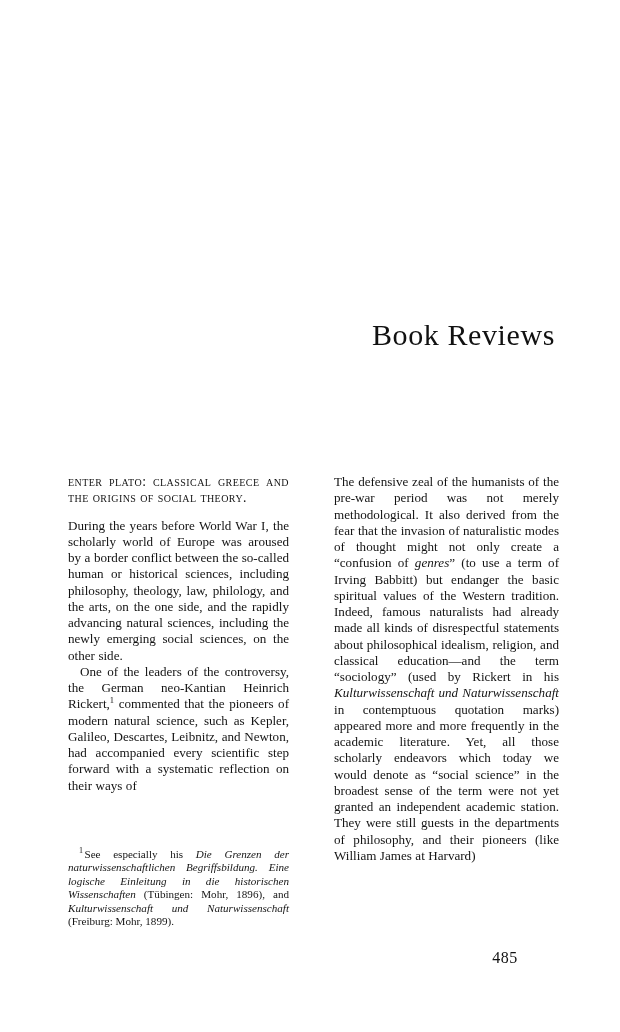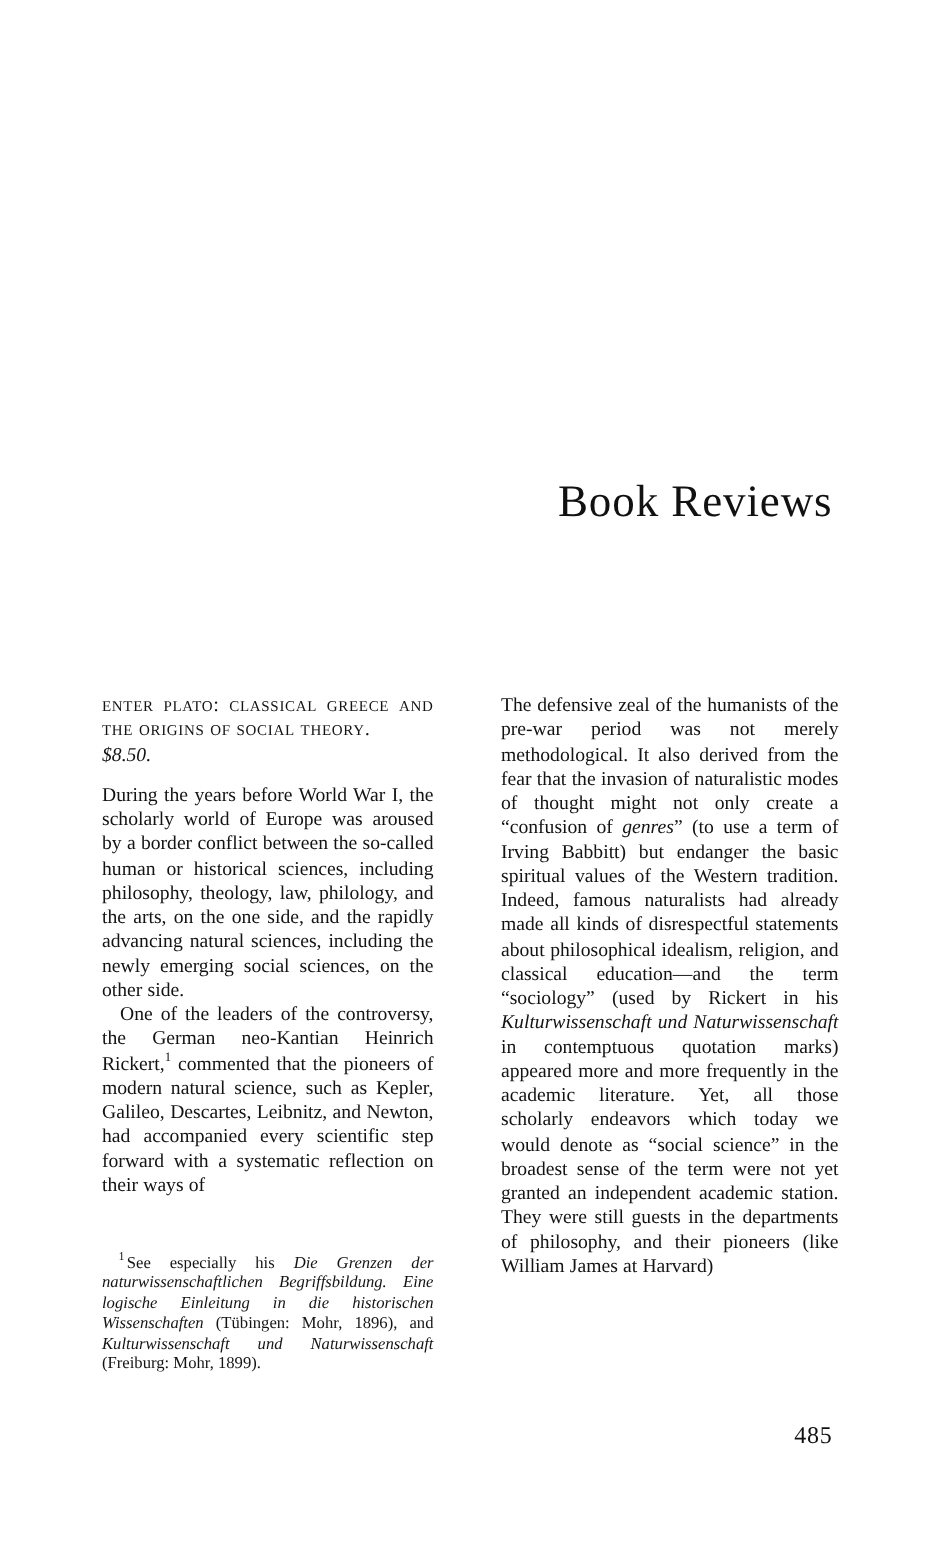--- a/index.html
+++ b/index.html
@@ -43,21 +43,21 @@
   
   #columns {
     position: absolute;
     left: 68px;
     top: 462px;
     width: 487px;
     height: 455px;
   }
   .col {
     position: absolute;
-    top: 0;
+    top: 12px;
     width: 221px;
   }
   .col-left  { left: 0px; }
   .col-right { left: 266px; width: 225px; }
 
   .para {
     font-size: 13.1px;
     line-height: 16.25px;
     text-align: justify;
     text-justify: inter-word;
@@ -117,42 +117,41 @@
   }
 
   em.it { font-style: italic; }
 
   
   #folio {
     position: absolute;
     left: 455px;
     top: 948px;
     width: 100px;
-    text-align: right;
+    text-align: center;
     font-size: 16px;
     line-height: 20px;
     letter-spacing: 0.5px;
     color: #111111;
   }
 </style>
 </head>
 <body>
 
 <div id="page">
 
   <div id="section-title">Book Reviews</div>
 
   <div id="columns">
 
     <div class="col col-left">
 
       <div class="citation">
         <span class="cit-line cit-title-1 smallcaps">Enter Plato: Classical Greece and</span>
         <span class="cit-line smallcaps">the Origins of Social Theory.</span>
-        <span class="cit-line cit-italic">$8.50.</span>
       </div>
 
       <p class="para">During the years before World War I, the scholarly world of Europe was aroused by a border conflict between the so-called human or historical sciences, including philosophy, theology, law, philology, and the arts, on the one side, and the rapidly advancing natural sciences, including the newly emerging social sciences, on the other side.</p>
 
       <p class="para"><span>One of the leaders of the controversy, the German neo-Kantian Heinrich Rickert,</span><span class="ref-marker">1</span><span> commented that the pioneers of modern natural science, such as Kepler, Galileo, Descartes, Leibnitz, and Newton, had accompanied every scientific step forward with a systematic reflection on their ways of</span></p>
 
       <div id="footnote">
         <span class="fn-indent"></span><span class="fn-marker">1</span><span>See especially his </span><span class="fn-it">Die Grenzen der naturwissenschaftlichen Begriffsbildung. Eine logische Einleitung in die historischen Wissenschaften</span><span> (Tübingen: Mohr, 1896), and </span><span class="fn-it">Kulturwissenschaft und Naturwissenschaft</span><span> (Freiburg: Mohr, 1899).</span>
       </div>
 

